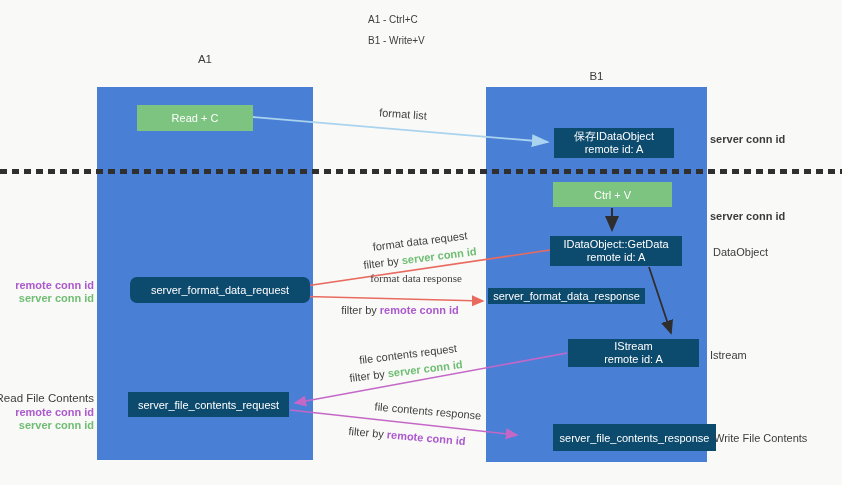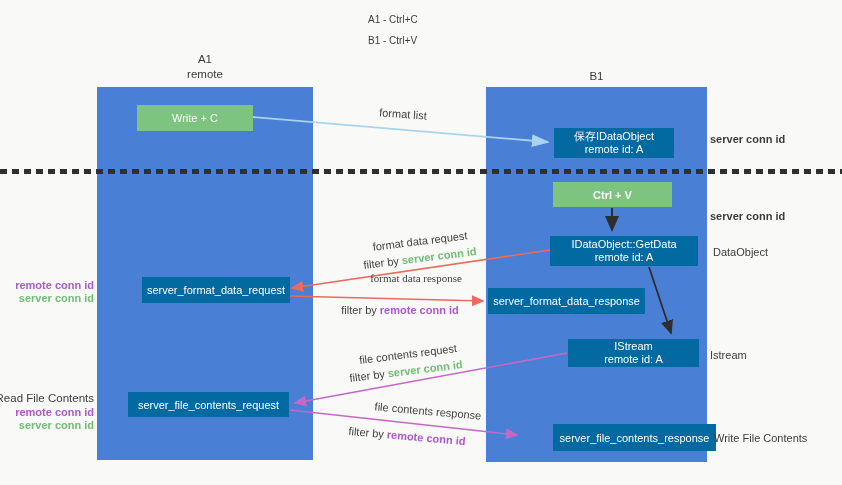--- a/index.html
+++ b/index.html
@@ -26,21 +26,21 @@
   .dotted-line{
     position:absolute;left:0;top:169px;width:842px;height:5px;
     background:repeating-linear-gradient(90deg,#2f2f2f 0 7px,transparent 7px 12px);
   }
 
   .box{
     position:absolute;display:flex;align-items:center;justify-content:center;
     color:#ffffff;font-size:11px;text-align:center;white-space:nowrap;
   }
   .box.two{flex-direction:column;line-height:13px;}
-  .orange{background:#0369a1;}
+  .orange{background:#0c4a6e;}
   .green{background:#7CC47F;}
 
   .mid-label{
     position:absolute;font-size:11px;color:#3f3f3f;white-space:nowrap;
     transform:translate(-50%,-50%) rotate(var(--r,0deg));
   }
   .bold-green{color:#6FBE73;font-weight:bold;}
   .bold-purple{color:#AC59CE;font-weight:bold;}
 
   .side-label{
@@ -54,26 +54,25 @@
 
   svg.arrows{position:absolute;left:0;top:0;pointer-events:none;}
 </style>
 </head>
 <body>
 
 <div class="canvas">
 
   <div class="title">
     <div>A1 - Ctrl+C</div>
-    <div>B1 - Ctrl+V</div>
+    <div>B1 - Write+V</div>
   </div>
 
   <div class="lifeline-header" style="left:97px;width:216px;">
     <div>A1</div>
-    <div>remote</div>
   </div>
   <div class="lifeline-header" style="left:486px;width:221px;margin-top:17px;">
     <div>B1</div>
     <div>connection</div>
   </div>
 
   <div class="lifeline" style="left:97px;top:87px;width:216px;height:373px;"></div>
   <div class="lifeline" style="left:486px;top:87px;width:221px;height:375px;"></div>
 
   <div class="dotted-line"></div>
@@ -96,42 +95,42 @@
     <line x1="253" y1="117" x2="548" y2="142" stroke="#A9D3EE" stroke-width="1.8" marker-end="url(#mBlue)"></line>
     <line x1="612" y1="208" x2="612" y2="230" stroke="#2E2E2E" stroke-width="2" marker-end="url(#mBlack)"></line>
     <line x1="550" y1="250" x2="292" y2="288" stroke="#E96B5F" stroke-width="1.6" marker-end="url(#mRed)"></line>
     <line x1="287" y1="296" x2="483" y2="301" stroke="#E96B5F" stroke-width="1.6" marker-end="url(#mRed)"></line>
     <line x1="649" y1="267" x2="671" y2="333" stroke="#2E2E2E" stroke-width="1.8" marker-end="url(#mBlack)"></line>
     <line x1="567" y1="353" x2="295" y2="403" stroke="#C468C8" stroke-width="1.6" marker-end="url(#mMag)"></line>
     <line x1="290" y1="410" x2="517" y2="435" stroke="#C468C8" stroke-width="1.6" marker-end="url(#mMag)"></line>
   </svg>
 
   <div class="box green" style="left:137px;top:105px;width:116px;height:26px;">
-    <span>Write + C</span>
+    <span>Read + C</span>
   </div>
 
   <div class="box orange two" style="left:554px;top:128px;width:120px;height:30px;">
     <span>保存IDataObject</span>
     <span>remote id: A</span>
   </div>
 
-  <div class="box green" style="left:553px;top:182px;width:119px;height:25px;font-weight:bold;">
+  <div class="box green" style="left:553px;top:182px;width:119px;height:25px;">
     <span>Ctrl + V</span>
   </div>
 
-  <div class="box orange two" style="left:550px;top:236px;width:148px;height:30px;">
+  <div class="box orange two" style="left:550px;top:236px;width:132px;height:30px;">
     <span>IDataObject::GetData</span>
     <span>remote id: A</span>
   </div>
 
-  <div class="box orange" style="left:142px;top:277px;width:148px;height:26px;">
+  <div class="box orange" style="left:130px;top:277px;width:180px;height:26px;border-radius:7px;">
     <span>server_format_data_request</span>
   </div>
 
-  <div class="box orange" style="left:488px;top:288px;width:157px;height:26px;">
+  <div class="box orange" style="left:488px;top:288px;width:157px;height:16px;">
     <span>server_format_data_response</span>
   </div>
 
   <div class="box orange two" style="left:568px;top:339px;width:131px;height:28px;">
     <span>IStream</span>
     <span>remote id: A</span>
   </div>
 
   <div class="box orange" style="left:128px;top:392px;width:161px;height:25px;">
     <span>server_file_contents_request</span>

